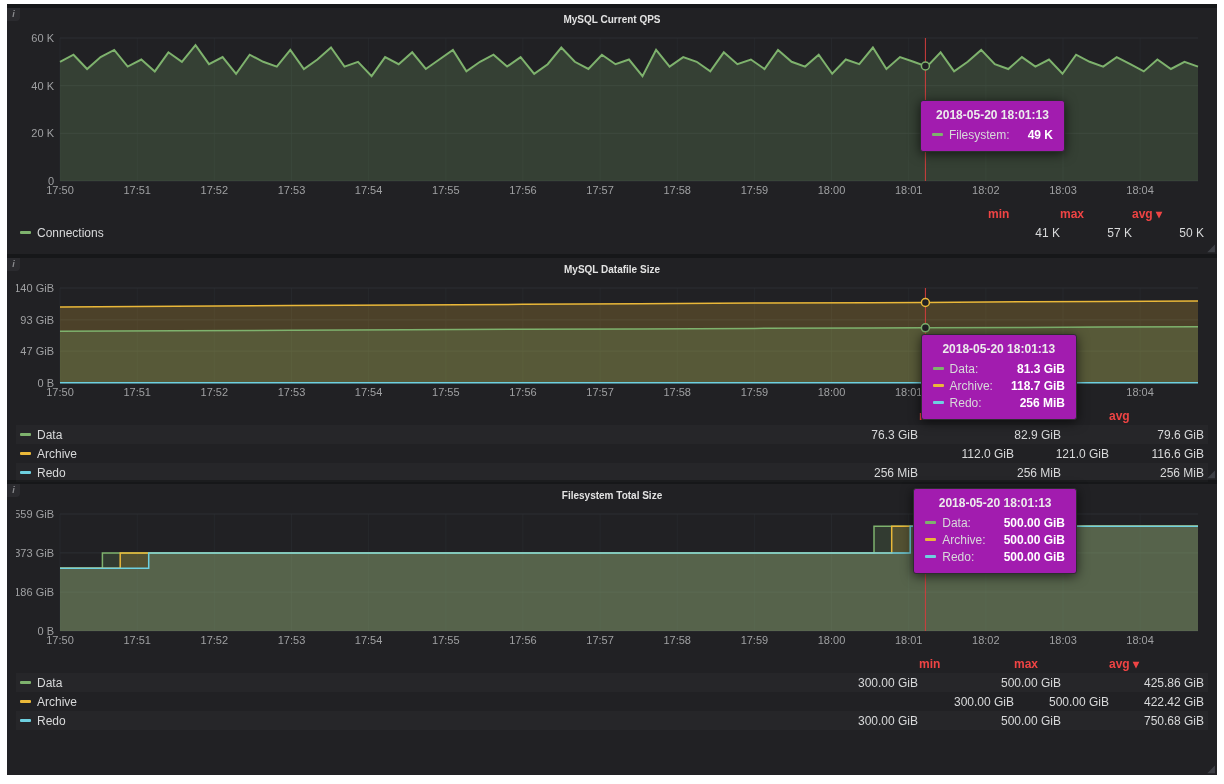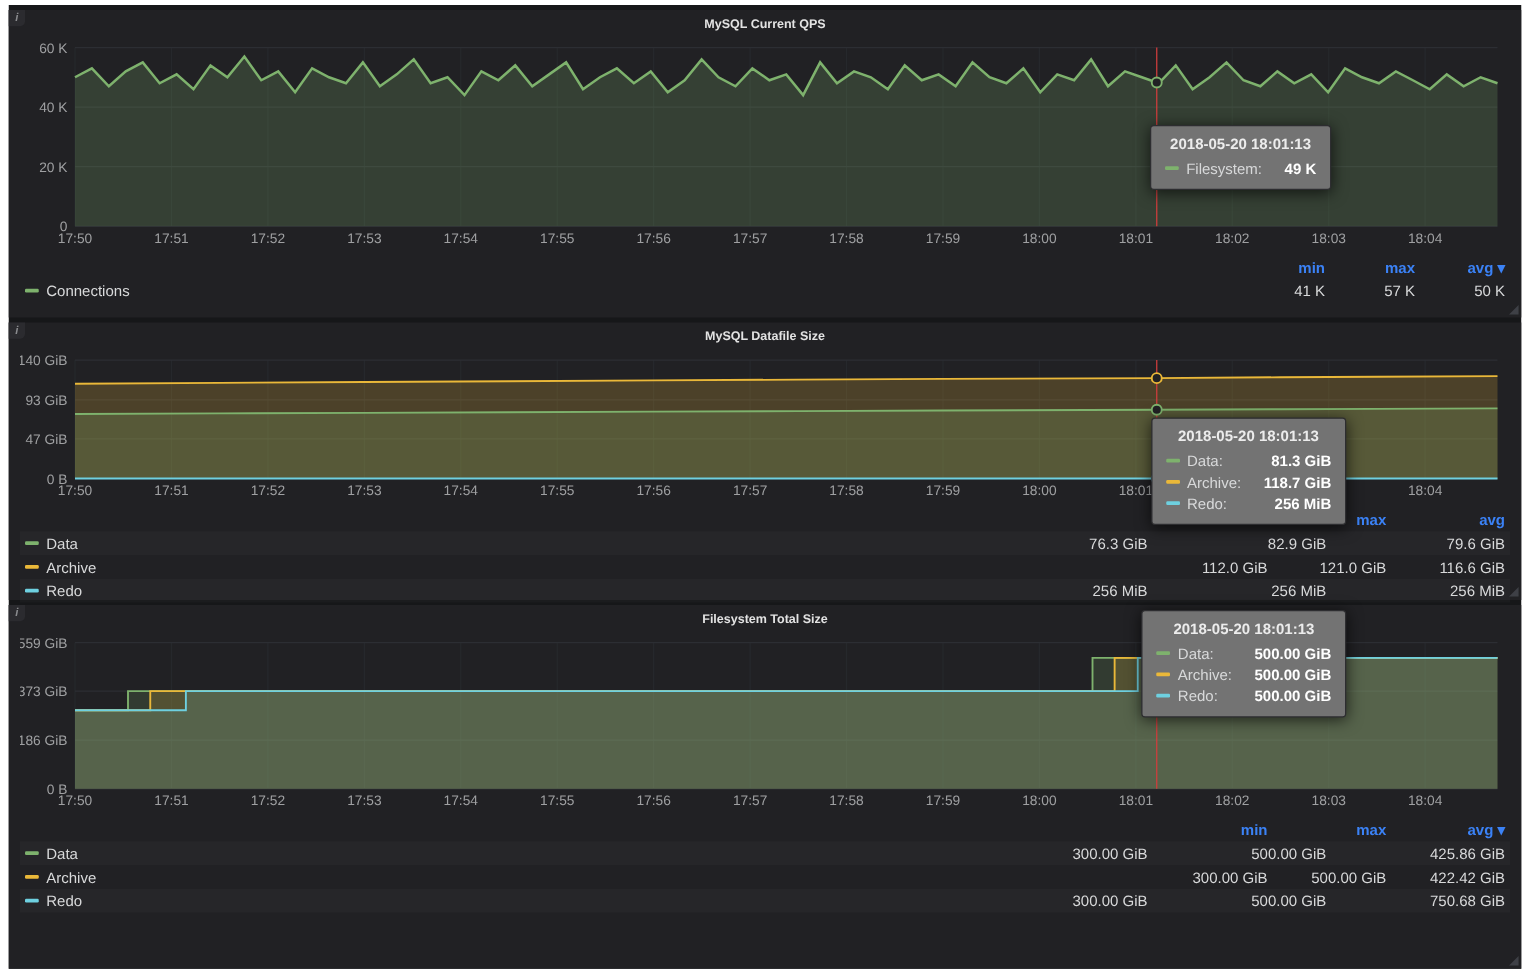--- a/index.html
+++ b/index.html
@@ -14,26 +14,26 @@
   .panel-corner { position:absolute; left:0; top:0; width:13px; height:13px;
     background:#2b2b2f; color:#8a8b8e; font-size:9px; font-style:italic; font-weight:700;
     line-height:12px; text-align:center; border-bottom-right-radius:4px; cursor:pointer; }
   .resize-handle { position:absolute; right:2px; bottom:0; width:12px; height:12px;
     color:#3e4046; font-size:10px; line-height:12px; text-align:right; cursor:nwse-resize; }
   .legend { font-size:12px; color:#d8d9da; margin-top:6px; }
   .legend-row { display:grid; grid-template-columns:1fr 95px 95px 95px; align-items:center;
     height:19px; padding:0 4px; }
   .legend-narrow .legend-row { grid-template-columns:1fr 72px 72px 72px; }
   .legend-row.striped { background:rgba(255,255,255,0.025);gap:48px; }
-  .legend-head .cell-h { color:#3b82f6; font-weight:700; text-align:right; cursor:pointer; }
+  .legend-head .cell-h { color:#ef4444; font-weight:700; text-align:left; cursor:pointer; }
   .cell-val { text-align:right; }
   .series-name { cursor:pointer; }
   .swatch { display:inline-block; width:11px; height:3px; border-radius:1px;
     margin:0 6px 2px 0; vertical-align:middle; }
-  .tooltip { position:absolute; z-index:20; background:#737373; border:1px solid #2d2d30;
+  .tooltip { position:absolute; z-index:20; background:#a21caf; border:1px solid #2d2d30;
     border-radius:3px; padding:7px 11px; font-size:12px; color:#d8d9da;
     box-shadow:0 2px 12px rgba(0,0,0,0.65); white-space:nowrap; }
   .tooltip-time { font-weight:700; color:#ececec; text-align:center; margin-bottom:5px; }
   .tooltip-row { display:flex; justify-content:space-between; gap:18px; line-height:17px; }
   .tooltip-val { font-weight:700; color:#ffffff; }
   svg text { font-family:"Liberation Sans", sans-serif; }
 </style>
 </head>
 <body>
 

